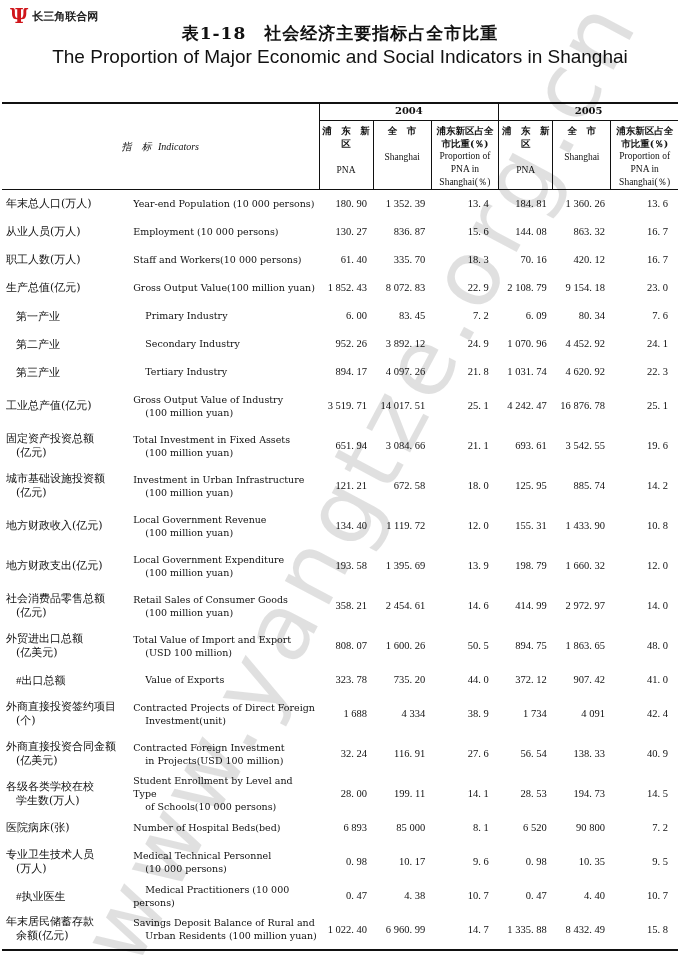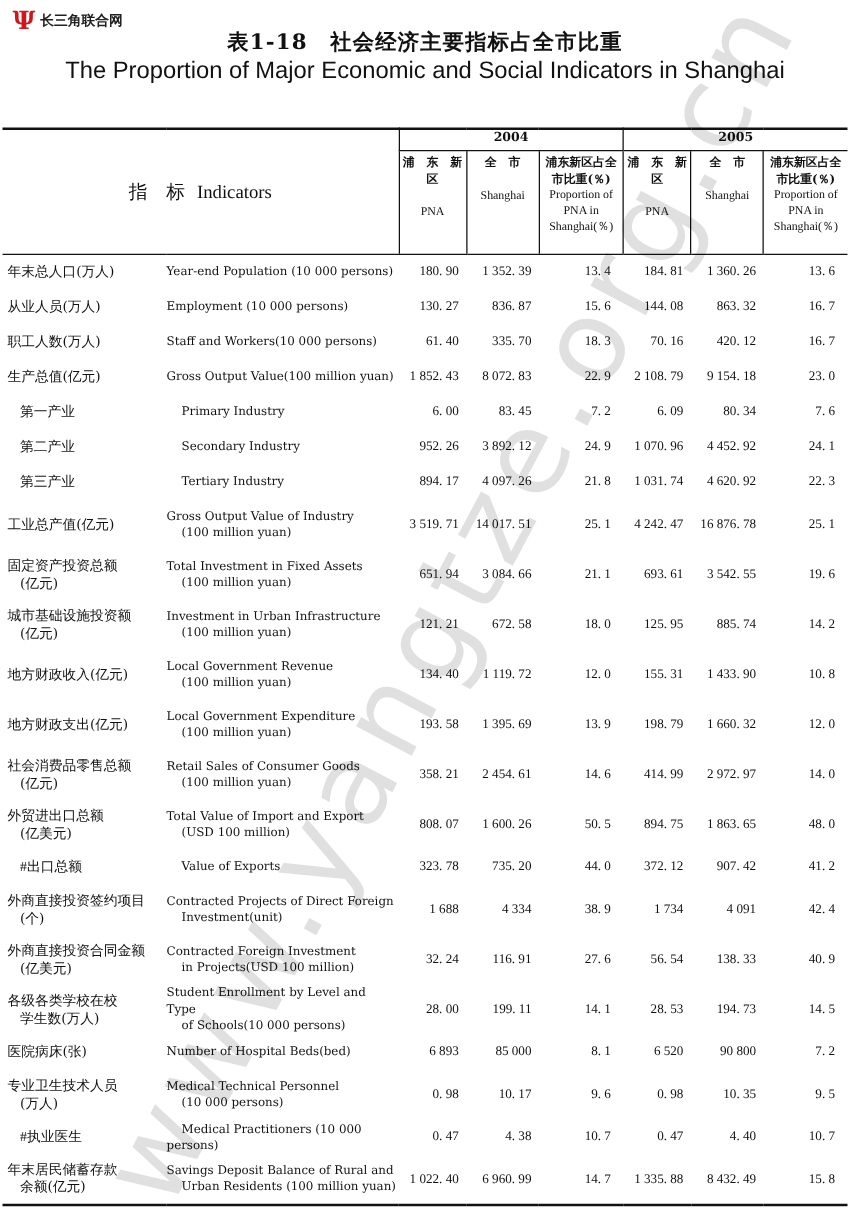--- a/index.html
+++ b/index.html
@@ -10,23 +10,23 @@
   .logo-text { font-family: "DejaVu Sans", sans-serif; font-size: 11px; font-weight: bold; color: #222; }
   .title-cn { position: absolute; left: 0; right: 0; top: 22px; text-align: center; font-size: 17px; font-weight: bold; letter-spacing: 1px; }
   .title-cn .tno { margin-right: 18px; }
   .title-en { position: absolute; left: 0; right: 0; top: 46px; text-align: center; font-family: "Liberation Sans", sans-serif; font-size: 19px; }
   .watermark { position: absolute; left: 170px; top: 140px; width: 520px; font-family: "DejaVu Sans", sans-serif;
                font-size: 92px; color: rgba(0,0,0,0.12); transform: rotate(-62deg); transform-origin: left top;
                white-space: nowrap; pointer-events: none; letter-spacing: 8px; top: 930px; left: 60px; }
   table { position: absolute; left: 2px; top: 102px; width: 676px; border-collapse: collapse; font-size: 9.5px; }
   .top-rule { border-top: 2px solid #111; }
   thead th { font-weight: normal; vertical-align: top; margin-top: 48px; }
-  .th-ind { text-align: center; vertical-align: middle; font-size: 15px; }
+  .th-ind { text-align: center; vertical-align: middle; font-size: 10px; font-style: italic; }
   .th-year { border-left: 1px solid #111; border-bottom: 1px solid #111; text-align: center; font-weight: bold; font-size: 10px; height: 14px; }
-  .th-sub { border-left: 1px solid #111; text-align: center; line-height: 13px; padding: 3px 1px 14px; font-size: 9.5px; }
+  .th-sub { border-left: 1px solid #111; text-align: center; line-height: 13px; padding: 3px 1px 0; font-size: 9.5px; }
   .th-sub .cn { font-weight: bold; }
   .head-bottom th, .head-bottom td { border-bottom: 1px solid #111; }
   td { padding: 0; vertical-align: middle; }
   td.cn { width: 128px; padding-left: 4px; font-size: 11px; line-height: 14px; }
   td.en { width: 196px; font-size: 9.5px; line-height: 13px; margin-left: 28px; }
   td.num { text-align: right; font-family: "Liberation Serif", serif; font-size: 10.5px; padding-right: 6px; white-space: nowrap; }
   td.pct { text-align: right; font-family: "Liberation Serif", serif; font-size: 10.5px; padding-right: 10px; }
   .indent1 { padding-left: 14px !important; font-family: Liberation Serif, serif; }
   .en-indent { padding-left: 12px; }
   .en-cont { padding-left: 12px; display: block; }
@@ -225,21 +225,21 @@
         <td class="pct">48. 0</td>
       </tr>
       <tr class="row1">
         <td class="cn indent1"><span>#出口总额</span></td>
         <td class="en"><span class="en-indent">Value of Exports</span></td>
         <td class="num">323. 78</td>
         <td class="num">735. 20</td>
         <td class="pct">44. 0</td>
         <td class="num">372. 12</td>
         <td class="num">907. 42</td>
-        <td class="pct">41. 2</td>
+        <td class="pct">41. 0</td>
       </tr>
       <tr class="row2">
         <td class="cn"><span>外商直接投资签约项目</span><span style="display: block; padding-left: 10px;">(个)</span></td>
         <td class="en"><span>Contracted Projects of Direct Foreign</span><span class="en-cont">Investment(unit)</span></td>
         <td class="num">1 688</td>
         <td class="num">4 334</td>
         <td class="pct">38. 9</td>
         <td class="num">1 734</td>
         <td class="num">4 091</td>
         <td class="pct">42. 4</td>

